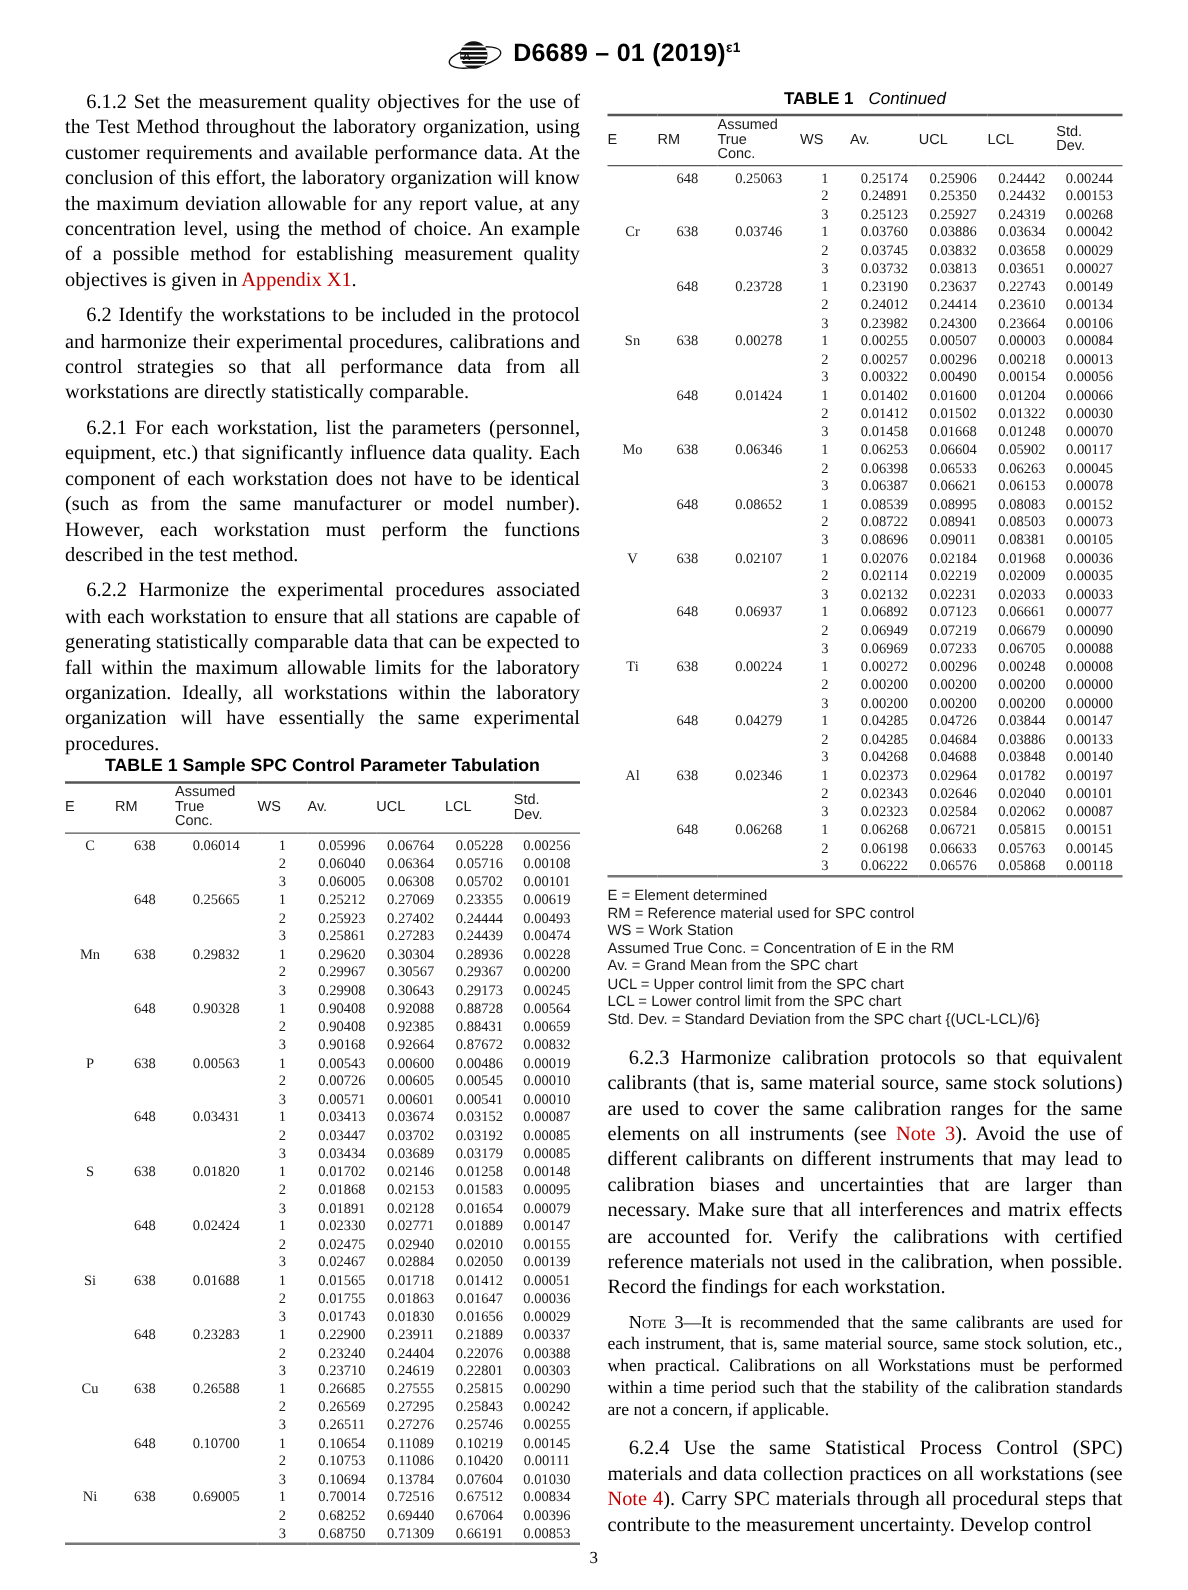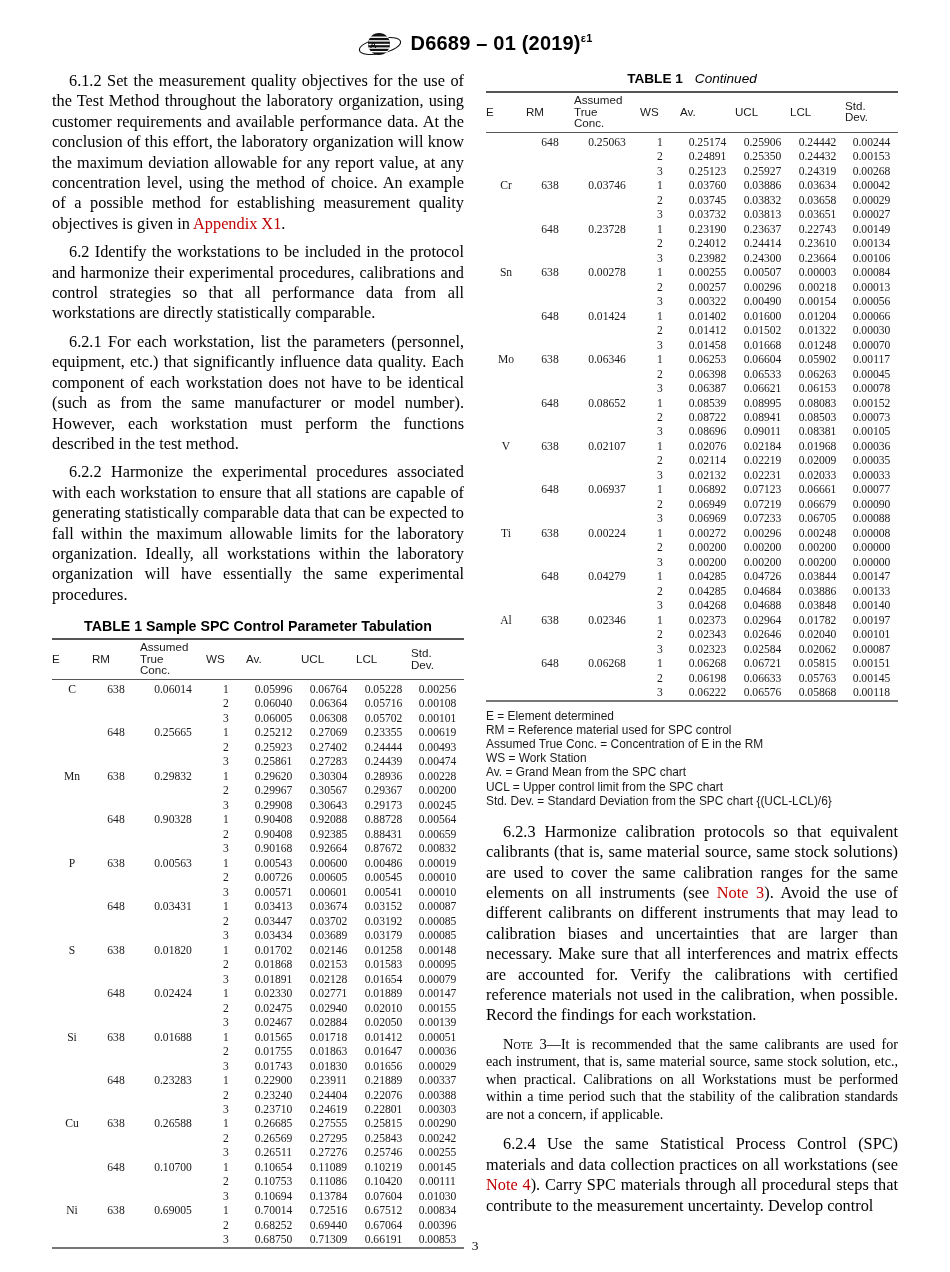--- a/index.html
+++ b/index.html
@@ -187,21 +187,21 @@
   <div class="col col-left">
 
     <p class="body"><span>6.1.2  Set the measurement quality objectives for the use of the Test Method throughout the laboratory organization, using customer requirements and available performance data. At the conclusion of this effort, the laboratory organization will know the maximum deviation allowable for any report value, at any concentration level, using the method of choice. An example of a possible method for establishing measurement quality objectives is given in </span><span class="redlink">Appendix X1</span><span>.</span></p>
 
     <p class="body"><span>6.2  Identify the workstations to be included in the protocol and harmonize their experimental procedures, calibrations and control strategies so that all performance data from all workstations are directly statistically comparable.</span></p>
 
     <p class="body"><span>6.2.1  For each workstation, list the parameters (personnel, equipment, etc.) that significantly influence data quality. Each component of each workstation does not have to be identical (such as from the same manufacturer or model number). However, each workstation must perform the functions described in the test method.</span></p>
 
     <p class="body"><span>6.2.2  Harmonize the experimental procedures associated with each workstation to ensure that all stations are capable of generating statistically comparable data that can be expected to fall within the maximum allowable limits for the laboratory organization. Ideally, all workstations within the laboratory organization will have essentially the same experimental procedures.</span></p>
 
-    <div class="tbl-wrap" style="margin-top:13px;">
+    <div class="tbl-wrap" style="">
       <div class="tbl-caption">TABLE 1 Sample SPC Control Parameter Tabulation</div>
       <table class="spc">
         <thead>
           <tr class="hdr">
             <th class="c-e">E</th>
             <th class="c-rm">RM</th>
             <th class="c-at">
               <div>Assumed</div>
               <div>True</div>
               <div>Conc.</div>
@@ -1028,24 +1028,25 @@
               <td class="c-ucl">0.06576</td>
               <td class="c-lcl">0.05868</td>
               <td class="c-sd">0.00118</td>
             </tr>
           </tbody>
       </table>
 
       <div class="tbl-notes">
           <div>E = Element determined</div>
           <div>RM = Reference material used for SPC control</div>
+          <div>WS = Work Station</div>
           <div>Assumed True Conc. = Concentration of E in the RM</div>
-          <div>WS = Work Station</div>
           <div>Av. = Grand Mean from the SPC chart</div>
           <div>UCL = Upper control limit from the SPC chart</div>
+          <div>LCL = Lower control limit from the SPC chart</div>
           <div>Std. Dev. = Standard Deviation from the SPC chart {(UCL-LCL)/6}</div>
         </div>
     </div>
 
     <div class="spacer-after-table"></div>
 
     <p class="body"><span>6.2.3  Harmonize calibration protocols so that equivalent calibrants (that is, same material source, same stock solutions) are used to cover the same calibration ranges for the same elements on all instruments (see </span><span class="redlink">Note 3</span><span>). Avoid the use of different calibrants on different instruments that may lead to calibration biases and uncertainties that are larger than necessary. Make sure that all interferences and matrix effects are accounted for. Verify the calibrations with certified reference materials not used in the calibration, when possible. Record the findings for each workstation.</span></p>
 
     <p class="note"><span class="smallcaps">Note 3</span><span>—It is recommended that the same calibrants are used for each instrument, that is, same material source, same stock solution, etc., when practical. Calibrations on all Workstations must be performed within a time period such that the stability of the calibration standards are not a concern, if applicable.</span></p>
 

